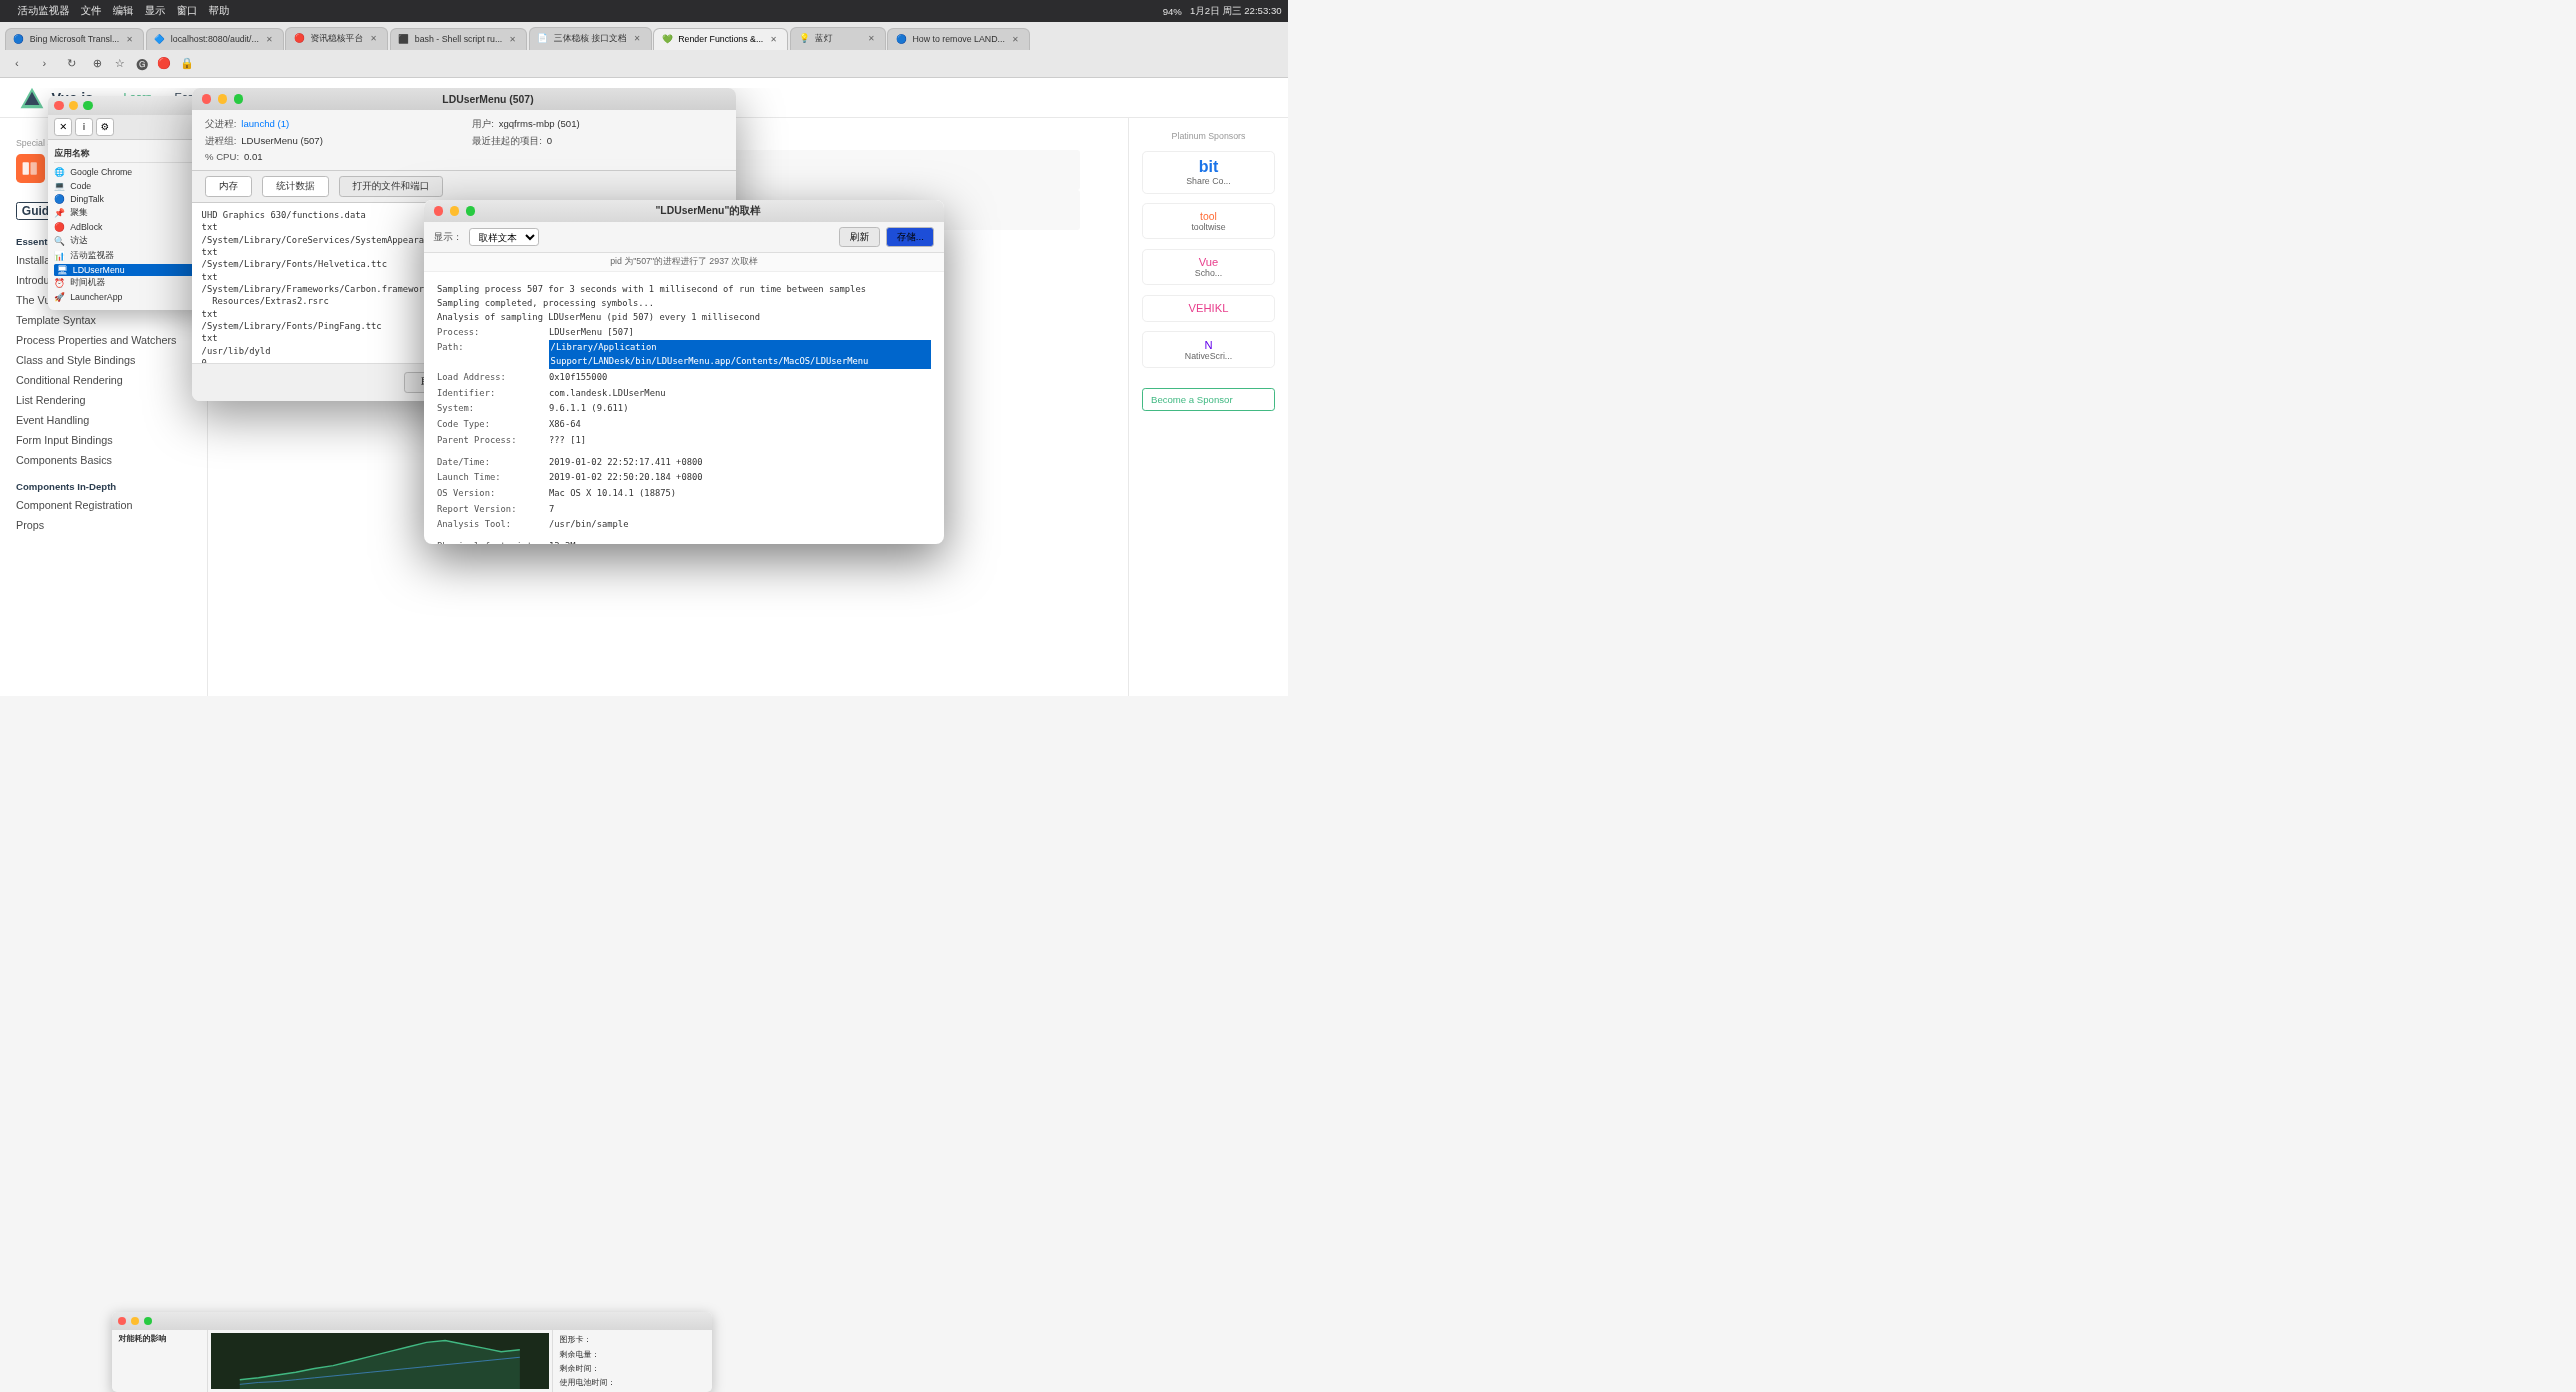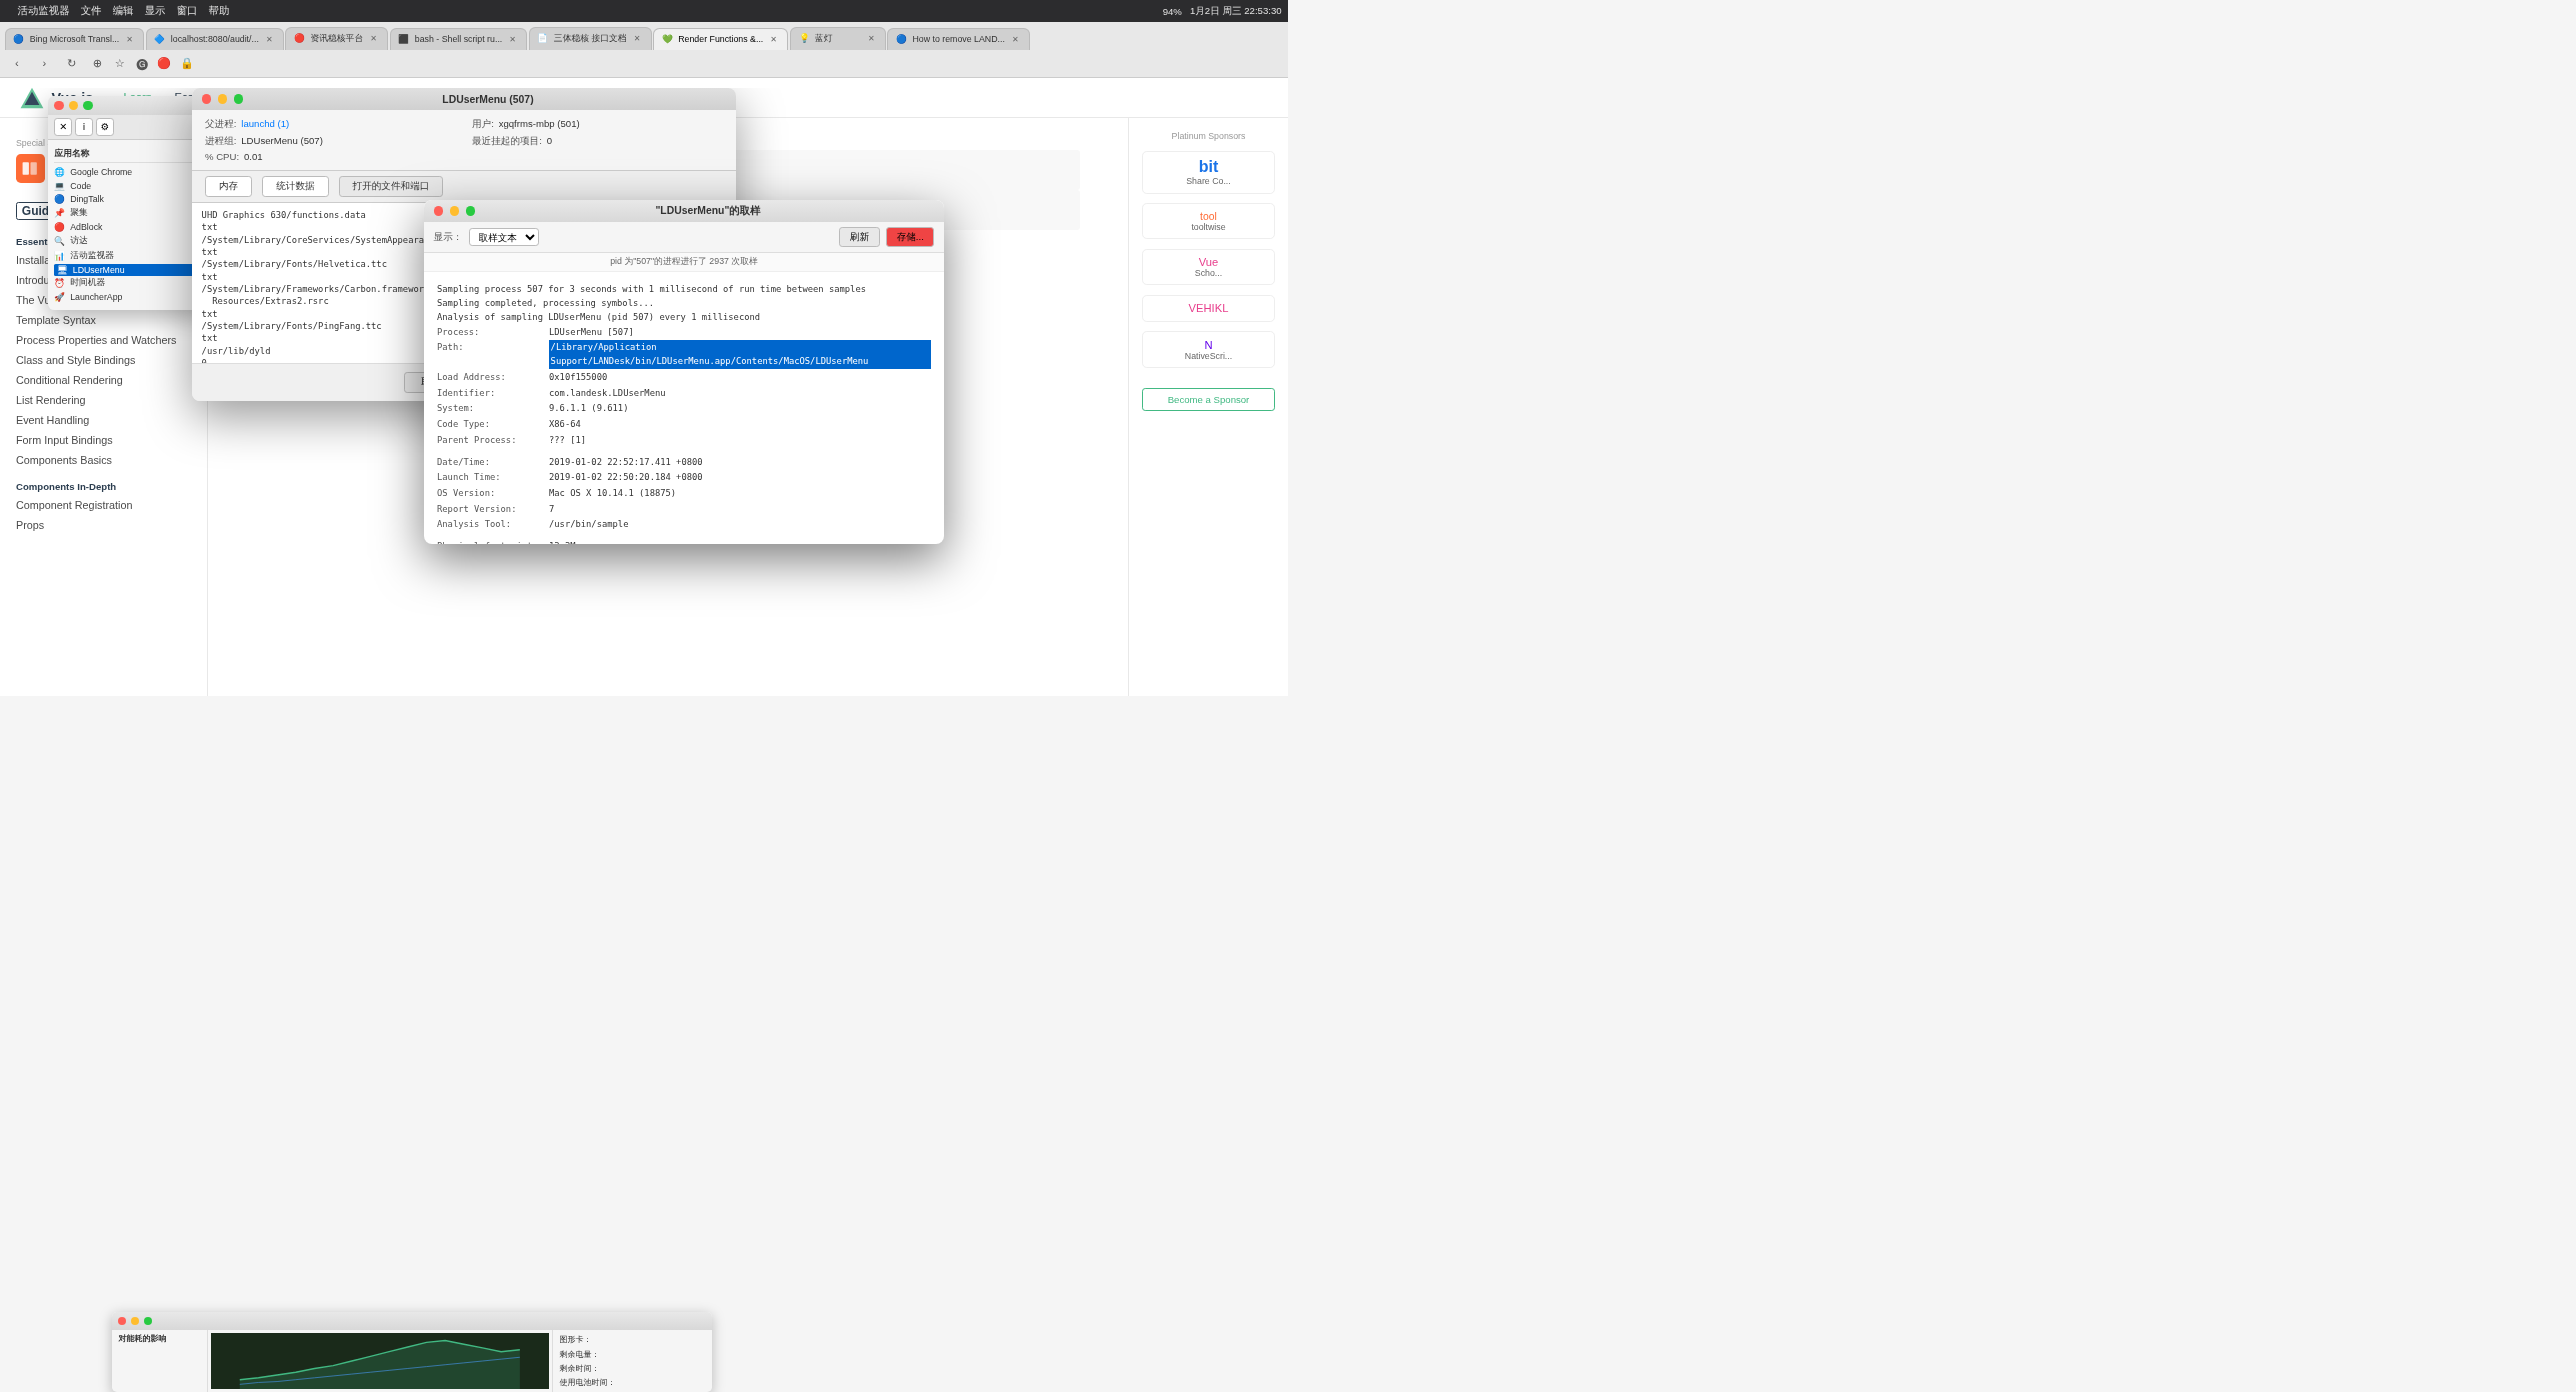--- a/index.html
+++ b/index.html
@@ -286,21 +286,21 @@
       border-radius: 4.8px;
       text-align: center;
     }
     .become-sponsor-btn {
       margin-top: 20px;
       padding: 4.8px 8px;
       border: 0.8px solid #42b983;
       border-radius: 3.2px;
       color: #42b983;
       font-size: 9.6px;
-      text-align: center;
+      text-align: left;
       cursor: pointer;
     }
 
     
     .dialog-ldusermenu {
       position: absolute;
       top: 16px;
       left: 176px;
       width: 544px;
       background: #f5f5f5;
@@ -485,21 +485,21 @@
       border-radius: 3.2px;
       background: #e8e8e8;
       font-size: 9.6px;
       cursor: pointer;
       margin-left: auto;
     }
     .sampling-save-btn {
       padding: 2.4px 9.6px;
       border: 0.8px solid #bbb;
       border-radius: 3.2px;
-      background: #ef4444;
+      background: #1d4ed8;
       font-size: 9.6px;
       cursor: pointer;
     }
     .sampling-status {
       text-align: center;
       font-size: 8.8px;
       color: #666;
       padding: 3.2px;
       border-bottom: 0.8px solid #eee;
       background: #fafafa;

